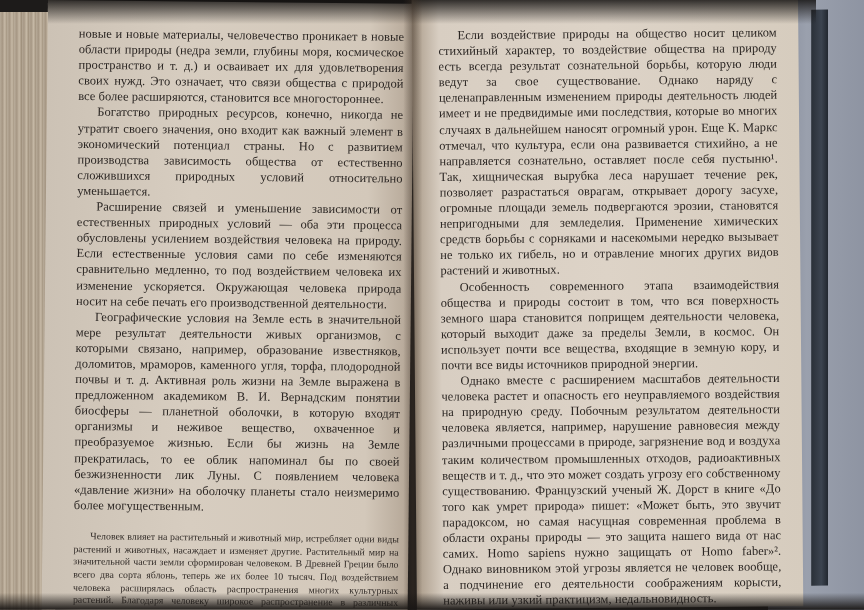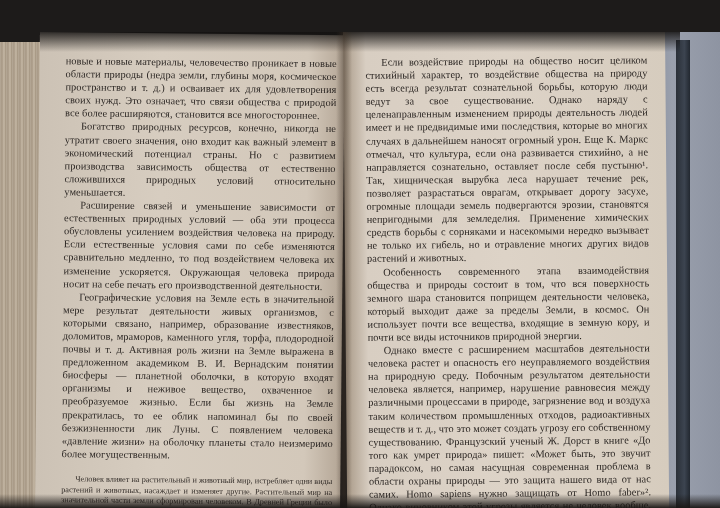--- a/index.html
+++ b/index.html
@@ -1,21 +1,21 @@
 <!DOCTYPE html>
 <html><head>
   <meta charset="utf-8">
   <style>
     html, body { margin: 0; padding: 0; }
     body {
       width: 720px; height: 508px; overflow: hidden; position: relative;
       background: #1d1b1a;
       font-family: "Liberation Serif", "DejaVu Serif", serif;
     }
-    .scene { position: absolute; inset: 0; overflow: hidden; margin-top: 32px; }
+    .scene { position: absolute; inset: 0; overflow: hidden; }
     .table-right {
       position: absolute; right: 0; top: 0; width: 80px; height: 508px;
       background: linear-gradient(90deg, #7f8594 0%, #9aa0ad 40%, #8e94a2 100%);
     }
     .cover-edge {
       position: absolute; right: 30px; top: 8px; width: 14px; height: 480px;
       background: linear-gradient(90deg, #2a3038, #3c4450 60%, #222830);
       transform: skewY(-1deg);
     }
     .page-stack-left {

